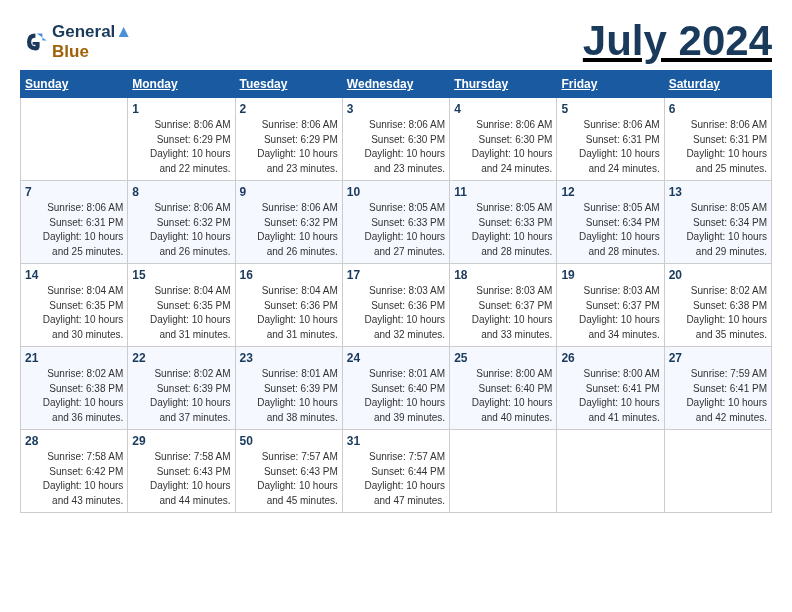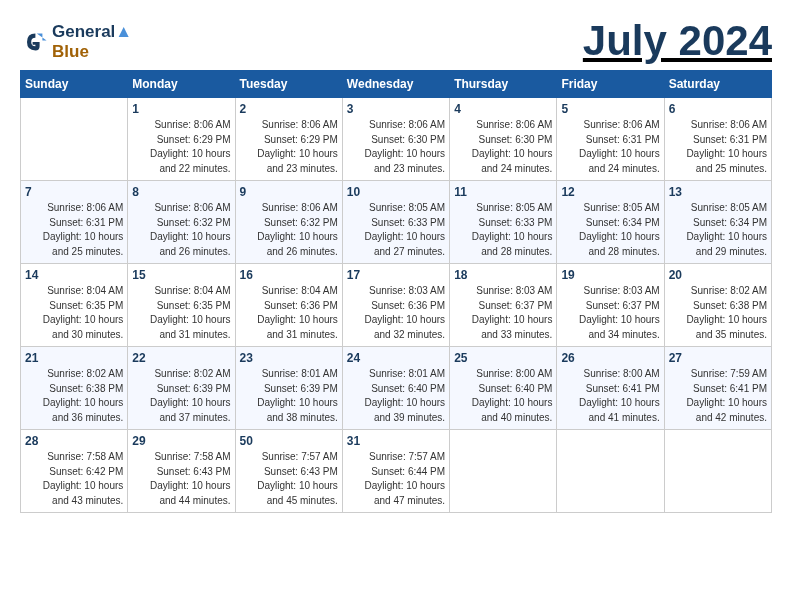--- a/index.html
+++ b/index.html
@@ -46,20 +46,21 @@
       font-size: 11px;
     }
     .calendar-table thead th {
       background-color: #1a5aa0;
       color: #fff;
       padding: 6px 4px;
       text-align: left;
       font-size: 12px;
       font-weight: bold;
       border: 1px solid #1a5aa0;
+      text-decoration: underline;
     }
     .calendar-table tbody td {
       border: 1px solid #ccc;
       vertical-align: top;
       padding: 4px;
       width: calc(100% / 7);
       min-height: 80px;
       background: #fff;
     }
     .calendar-table tbody tr:nth-child(even) td {

